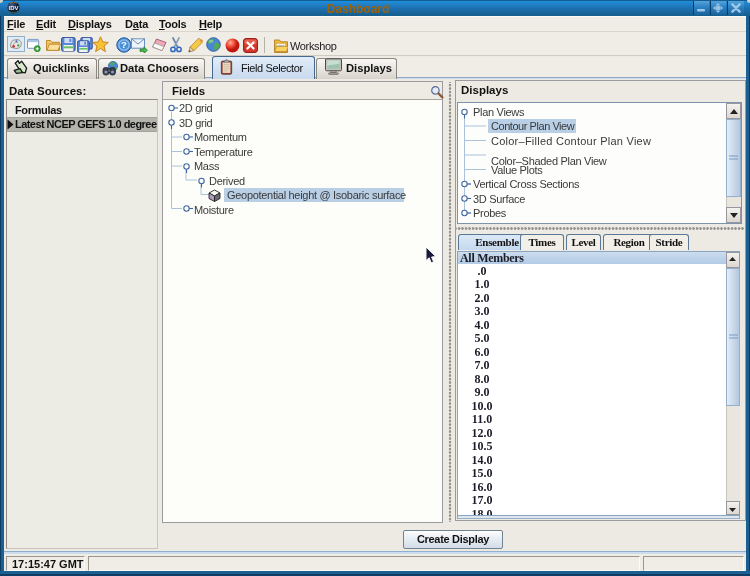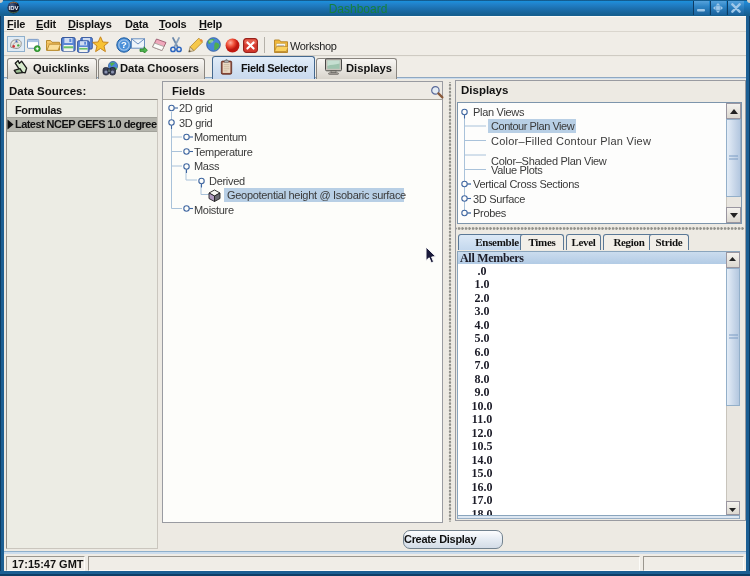--- a/index.html
+++ b/index.html
@@ -3,21 +3,21 @@
 *{margin:0;padding:0;box-sizing:border-box}
 html,body{width:750px;height:576px;overflow:hidden}
 body{position:relative;font-family:"Liberation Sans",sans-serif;background:#edeae3}
 .abs{position:absolute}
 .t{position:absolute;white-space:nowrap}
 
 #titlebar{left:0;top:0;width:750px;height:16px;background:linear-gradient(#0e3c60 0%,#1c8fda 8%,#2181c9 26%,#1b6fae 56%,#166092 90%,#15608f 100%)}
 #frame-l{left:0;top:16px;width:4px;height:555px;background:#1c5f93;border-left:1px solid #0d3c63}
 #frame-r{left:746px;top:16px;width:4px;height:555px;background:#1c5f93;border-right:1px solid #0d3c63}
 #frame-b{left:0;top:571px;width:750px;height:5px;background:#1c5f93;border-bottom:2px solid #0e3e66}
-#title-text{left:308px;top:2px;width:100px;text-align:center;color:#15803d;font-weight:normal;font-size:12px}
+#title-text{left:308px;top:2px;width:100px;text-align:center;color:#a16207;font-weight:bold;font-size:12px}
 .wbtn{position:absolute;top:1px;height:14px;background:linear-gradient(#55a2dc 0%,#2e84c5 40%,#1b629b 100%);border-left:1px solid #0d3c63}
 
 #menubar{left:4px;top:16px;width:742px;height:15px;background:#f0ede7;border-top:1px solid #fbfaf7}
 .menu{position:absolute;top:18px;font-weight:bold;font-size:11px;letter-spacing:-0.2px;color:#111}
 .menu u{text-decoration:underline}
 
 #toolbar{left:4px;top:31px;width:742px;height:25px;background:#f0ede7;border-top:1px solid #dad6ce;border-bottom:1px solid #cfcbc3}
 
 #tabrow{left:4px;top:57px;width:742px;height:22px;background:#f0ede7}
 #tabline{left:4px;top:77px;width:742px;height:2px;background:linear-gradient(#8fa8c2 0 1px,#ccdcec 1px)}
@@ -39,21 +39,21 @@
 .row-serif{position:absolute;font-family:"Liberation Serif",serif;font-weight:bold;font-size:12px;color:#1c1c28;width:60px;text-align:center;line-height:13.5px}
 
 .dotsv{position:absolute;z-index:2;left:448px;top:82px;width:7px;height:440px;background-image:radial-gradient(circle at 2px 2px,#90908a 1px,transparent 1.6px);background-size:7px 3.5px;background-position:0 1px}
 .dotsh{position:absolute;z-index:2;left:456px;top:226px;width:288px;height:7px;background-image:radial-gradient(circle at 2px 2.5px,#90908a 1px,transparent 1.6px);background-size:3.5px 7px;background-position:1px 0}
 
 .sbbtn{position:absolute;background:linear-gradient(#f4f2ee,#dcd8d0);border:1px solid #9a96a0}
 .sbthumb{position:absolute;background:linear-gradient(90deg,#e4edf7 0%,#c2d2e6 70%,#b4c8e0 100%);border:1px solid #93afc9}
 
 .etab{position:absolute;top:234px;height:16px;border:1px solid #5a7896;border-bottom:none;border-radius:3px 3px 0 0;background:#f2efe9;font-family:"Liberation Serif",serif;font-weight:bold;font-size:11px;letter-spacing:-0.3px;color:#111;text-align:center;line-height:15px}
 
-#createbtn{position:absolute;left:403px;top:530px;width:100px;height:19px;border:1px solid #72828f;border-radius:7px;background:linear-gradient(#fdfdfe 0%,#e7edf4 45%,#d3dce7 100%);font-weight:bold;font-size:11px;letter-spacing:-0.3px;color:#111;line-height:17px}
+#createbtn{position:absolute;left:403px;top:530px;width:100px;height:19px;border:1px solid #72828f;border-radius:2px;background:linear-gradient(#fdfdfe 0%,#e7edf4 45%,#d3dce7 100%);font-weight:bold;font-size:11px;letter-spacing:-0.3px;color:#111;text-align:center;line-height:17px}
 
 #statusline{left:4px;top:551px;width:742px;height:3px;background:#cddded;border-top:1px solid #8fb0cc}
 #statusbar{left:4px;top:554px;width:742px;height:17px;background:#efece6}
 .stbox{position:absolute;height:15px;border:1px solid #9a968e;border-bottom-color:#fcfbf8;border-right-color:#fcfbf8;background:#f0ede7}
 .tree-txt{position:absolute;font-size:11px;letter-spacing:-0.3px;color:#3a3a3a;white-space:nowrap;line-height:13px}
 .hl{position:absolute;background:#b8cfe5}
 </style></head>
 <body>
 
 <div class="abs" id="titlebar"></div>
@@ -235,21 +235,21 @@
 </svg>
 <div class="t" style="left:120px;top:62px;font-weight:bold;font-size:11.2px;color:#111;z-index:4">Data Choosers</div>
 <div id="tab-sel" style="left:212px;width:103px"></div>
 <svg class="abs" style="left:220px;top:59px;z-index:4" width="13" height="16" viewBox="0 0 13 17">
  <rect x="1" y="2.2" width="11" height="14" rx="1.4" fill="#8e4a3a" stroke="#5a2418" stroke-width="0.8"></rect>
  <rect x="2.4" y="3.6" width="8.2" height="11.2" fill="#ead9c4"></rect>
  <path d="M4.5 2.6 L6.5 0.6 L8.5 2.6" fill="none" stroke="#8a8a8a" stroke-width="1.2"></path>
  <rect x="4.6" y="2" width="3.8" height="1.8" fill="#b8b8b8" stroke="#6a6a6a" stroke-width="0.5"></rect>
  <path d="M3.5 6 h6 M3.5 8.2 h6 M3.5 10.4 h6 M3.5 12.6 h4" stroke="#c8b49a" stroke-width="0.8"></path>
 </svg>
-<div class="t" style="left:241px;top:62px;font-weight:bold;font-size:11px;letter-spacing:-0.4px;color:#111;z-index:4">Field Selector</div>
+<div class="t" style="left:241px;top:62px;font-weight:normal;font-size:11px;letter-spacing:-0.4px;color:#111;z-index:4">Field Selector</div>
 <div class="tab" style="left:316px;width:81px"></div>
 <svg class="abs" style="left:324px;top:58px;z-index:4" width="19" height="17" viewBox="0 0 19 17">
  <rect x="1.5" y="0.8" width="16" height="12" rx="1.2" fill="#c8c4bc" stroke="#4a4a48" stroke-width="1"></rect>
  <rect x="3.4" y="2.6" width="12.2" height="8.2" fill="#9ec4ae"></rect>
  <path d="M3.4 2.6 h12.2 v3 C11 7 7 6.5 3.4 8 Z" fill="#cfe6da" opacity="0.8"></path>
  <rect x="7" y="12.8" width="5" height="2" fill="#b0aca4" stroke="#55534f" stroke-width="0.6"></rect>
  <rect x="4.5" y="14.8" width="10" height="1.6" rx="0.8" fill="#b0aca4" stroke="#55534f" stroke-width="0.6"></rect>
 </svg>
 <div class="t" style="left:346px;top:62px;font-weight:bold;font-size:11.2px;color:#111;z-index:4">Displays</div>
 </div>

